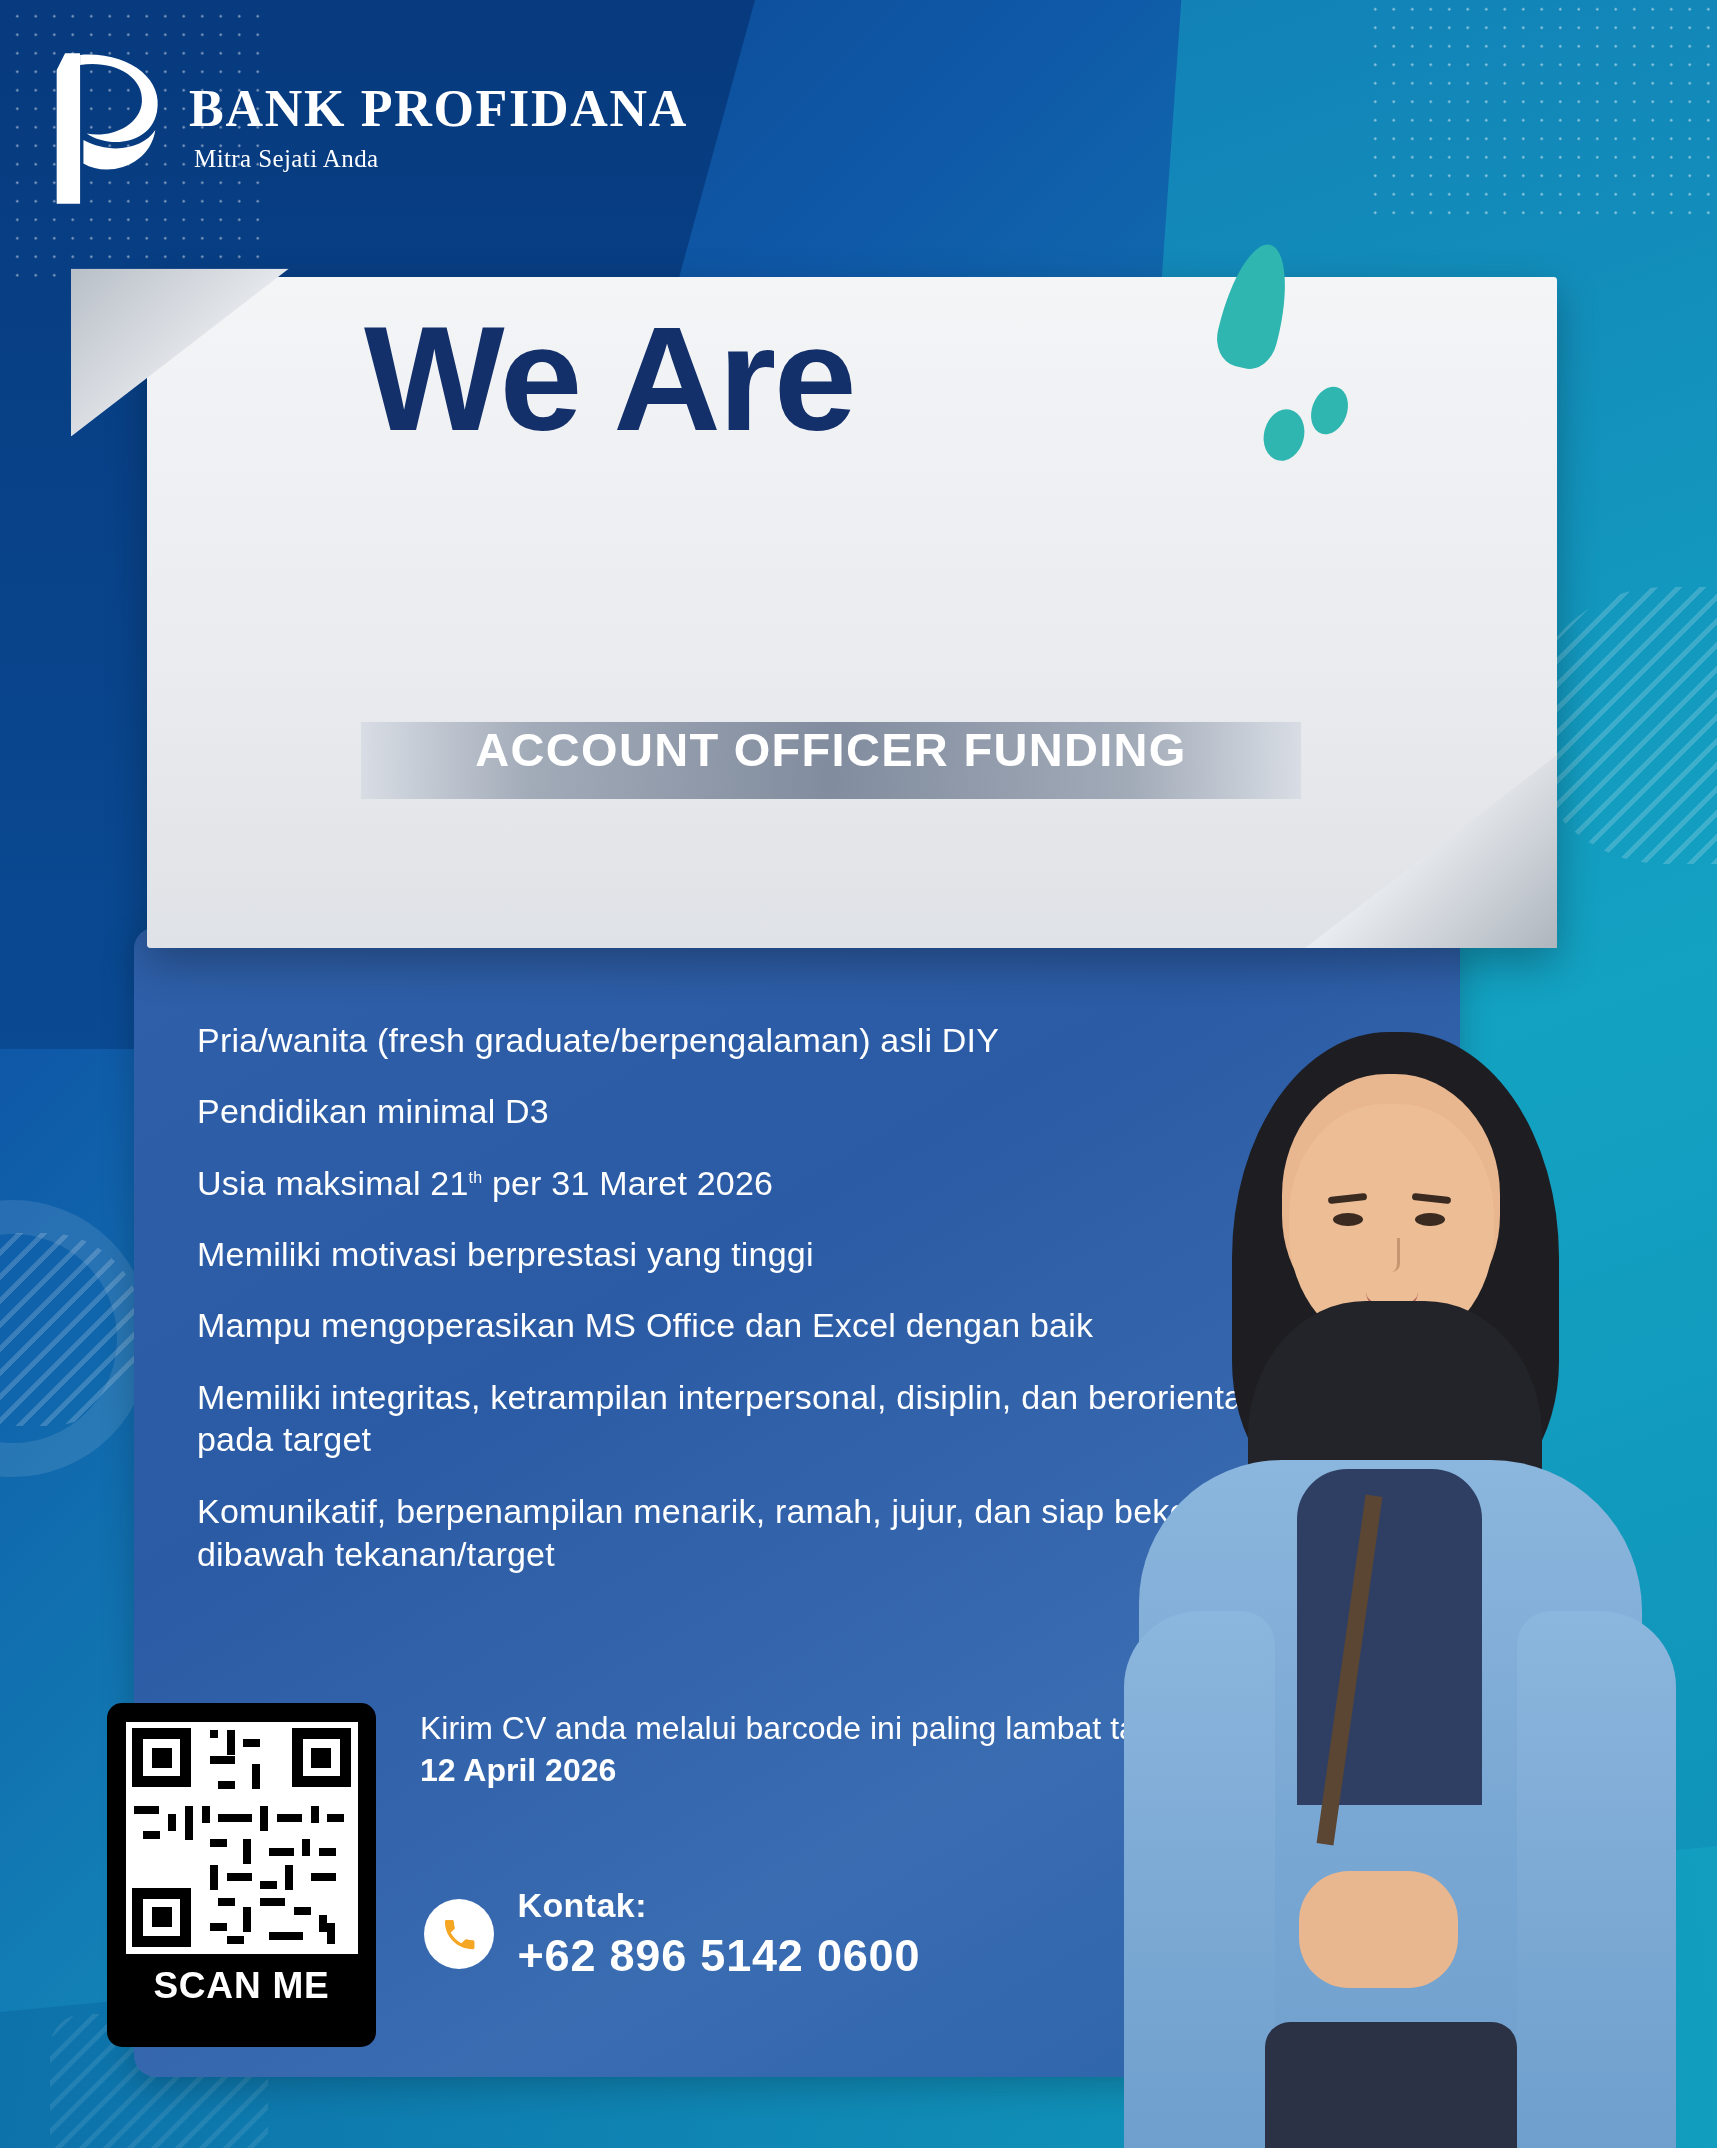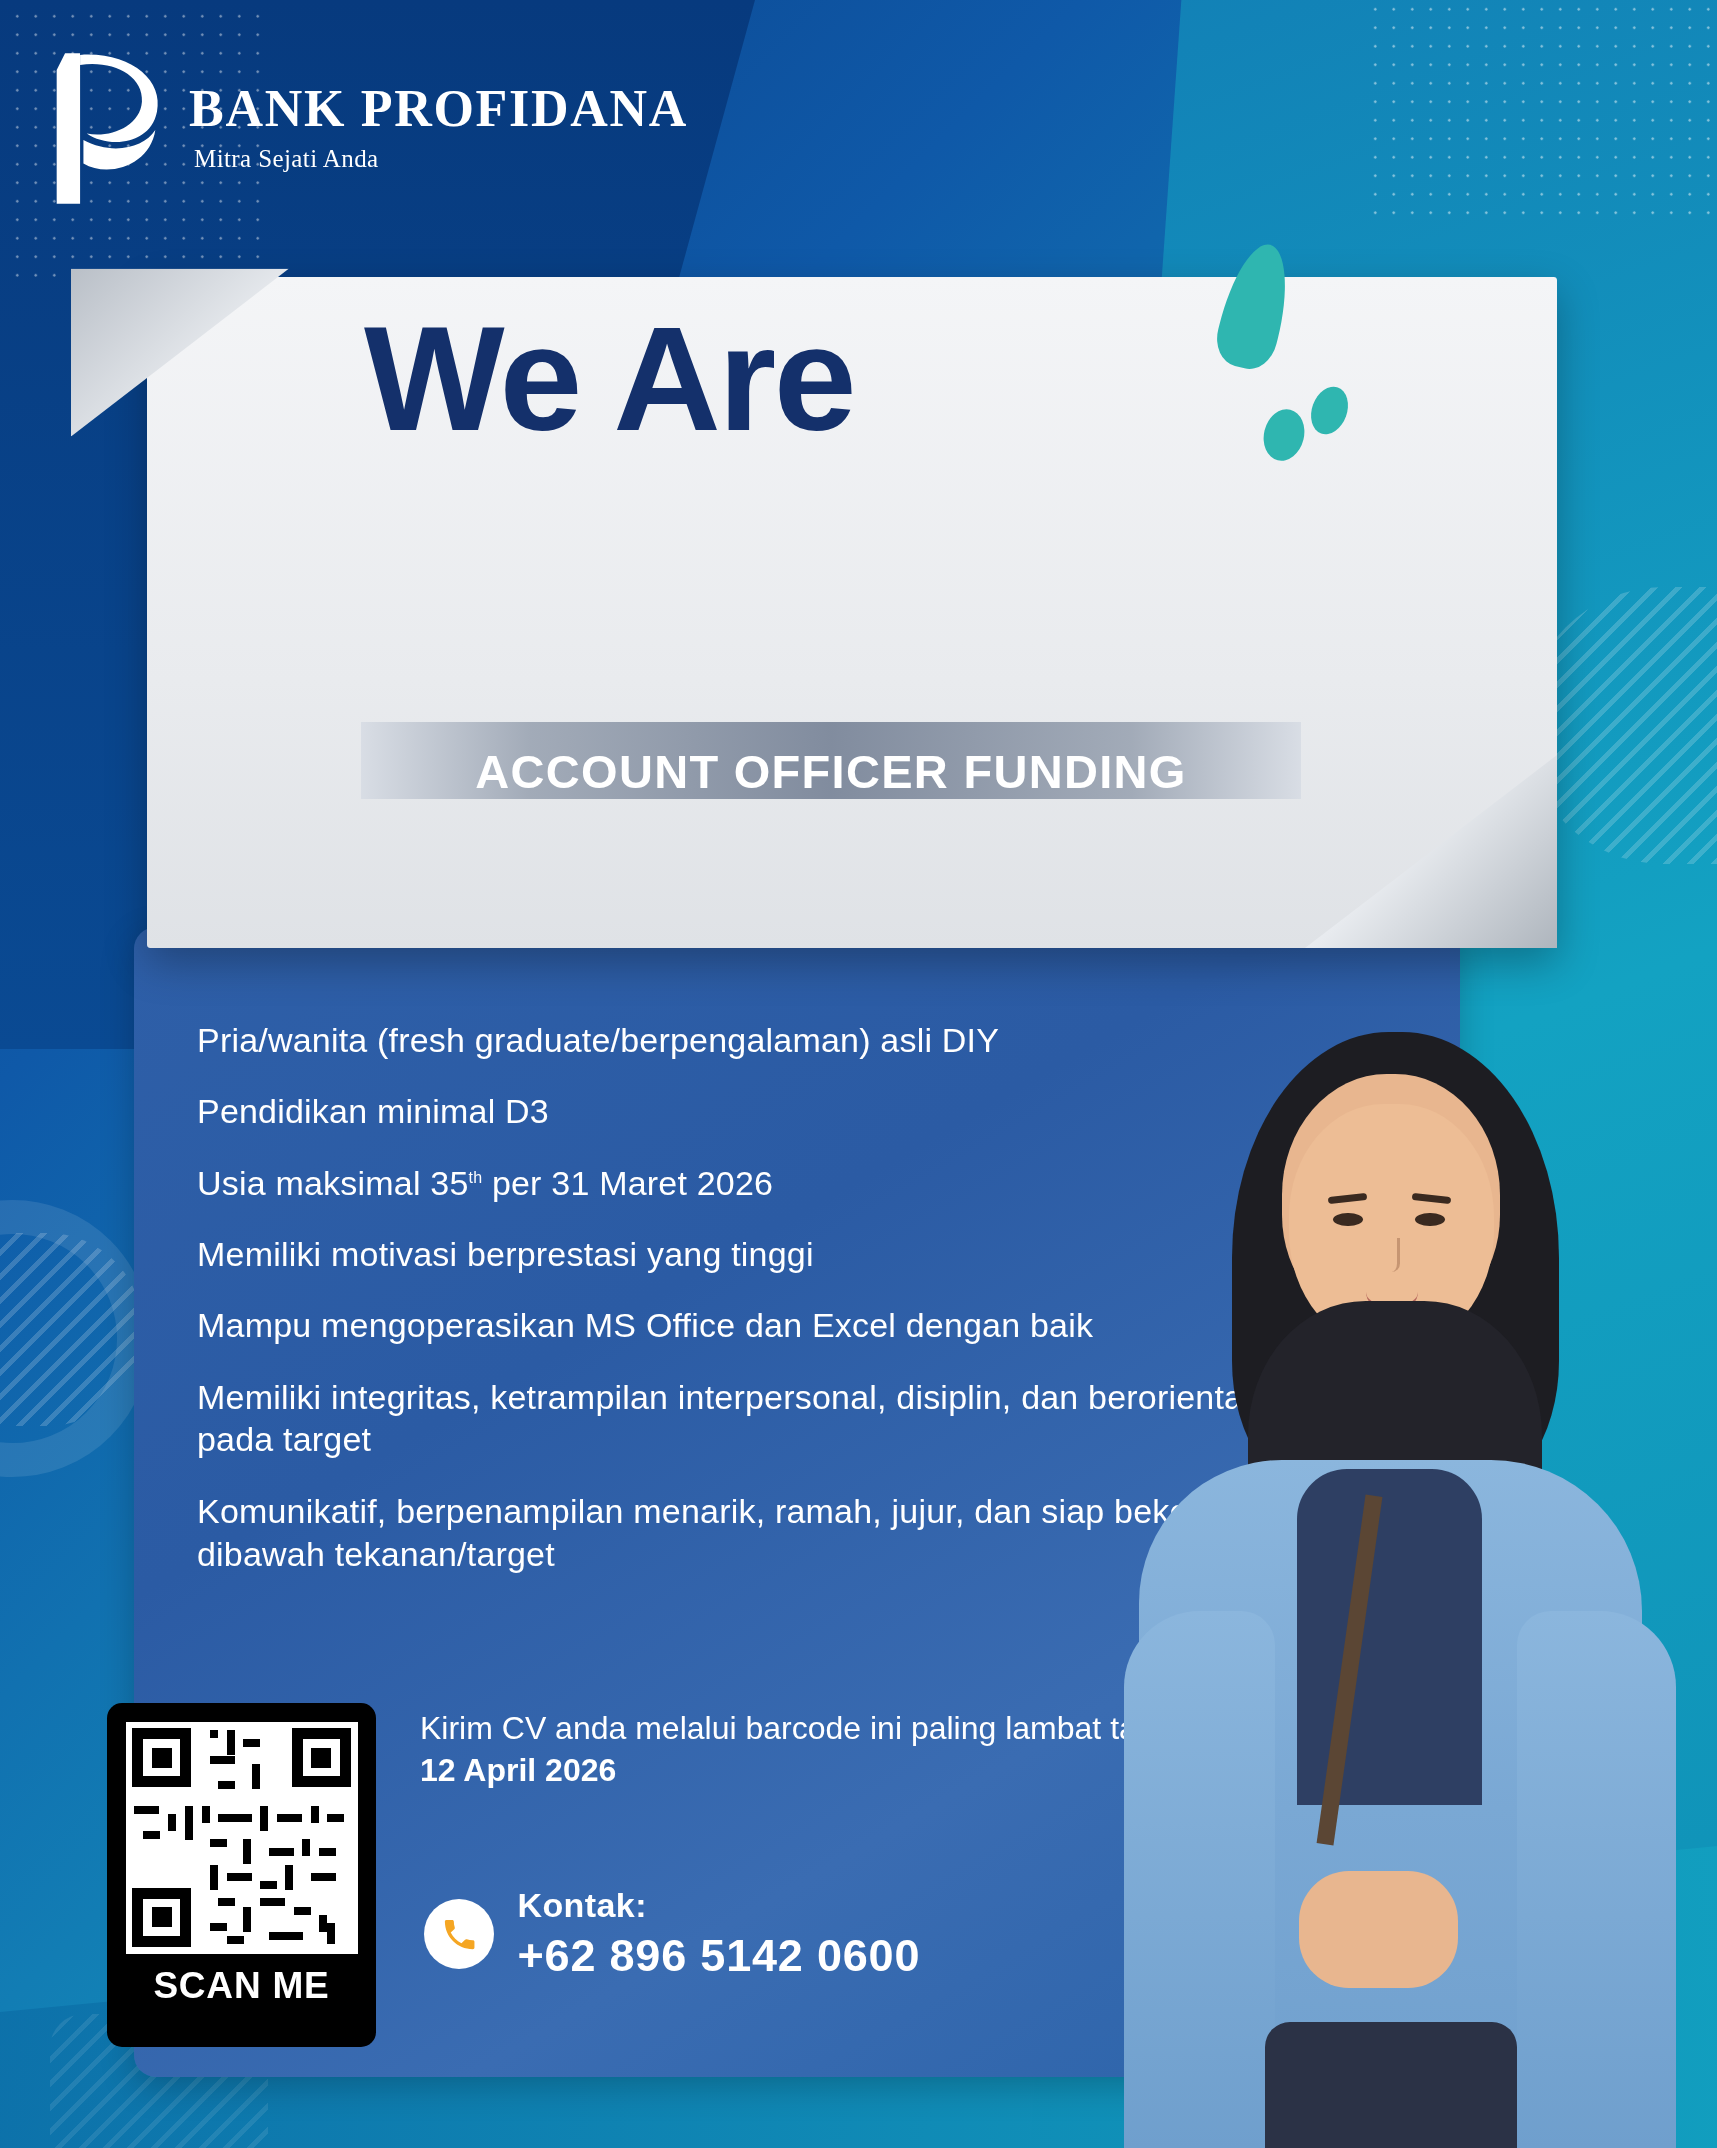--- a/index.html
+++ b/index.html
@@ -183,21 +183,21 @@
     background: #2fb6b0;
     border-radius: 50% 50% 50% 50%;
     transform: rotate(20deg);
   }
   .position-bar {
     position: absolute;
     left: 361px; top: 722px;
     width: 940px; height: 77px;
     background: linear-gradient(90deg, rgba(215,220,228,.9) 0%, rgba(150,160,175,.85) 18%, rgba(118,130,150,.9) 50%, rgba(150,160,175,.85) 82%, rgba(215,220,228,.9) 100%);
     display: flex;
-    align-items: flex-end;
+    align-items: flex-start;
     justify-content: center;
     z-index: 7;
   }
   .position-bar span {
     color: #ffffff;
     font-size: 47px;
     font-weight: 700;
     letter-spacing: 1.3px;
   }
 
@@ -449,21 +449,21 @@
   </div>
 
   <div class="position-bar">
     <span>ACCOUNT OFFICER FUNDING</span>
   </div>
 
   <div class="req-panel"></div>
   <div class="req-list">
     <div class="req-item">Pria/wanita (fresh graduate/berpengalaman) asli DIY</div>
     <div class="req-item">Pendidikan minimal D3</div>
-    <div class="req-item"><span>Usia maksimal 35</span><sup>th</sup><span> per 31 Maret 2026</span></div>
+    <div class="req-item"><span>Usia maksimal 21</span><sup>th</sup><span> per 31 Maret 2026</span></div>
     <div class="req-item">Memiliki motivasi berprestasi yang tinggi</div>
     <div class="req-item">Mampu mengoperasikan MS Office dan Excel dengan baik</div>
     <div class="req-item">Memiliki integritas, ketrampilan interpersonal, disiplin, dan berorientasi pada target</div>
     <div class="req-item">Komunikatif, berpenampilan menarik, ramah, jujur, dan siap bekerja dibawah tekanan/target</div>
   </div>
 
   <div class="cv-line">
     <span>Kirim CV  anda melalui barcode ini paling lambat tanggal </span><b>12 April 2026</b>
   </div>
 

